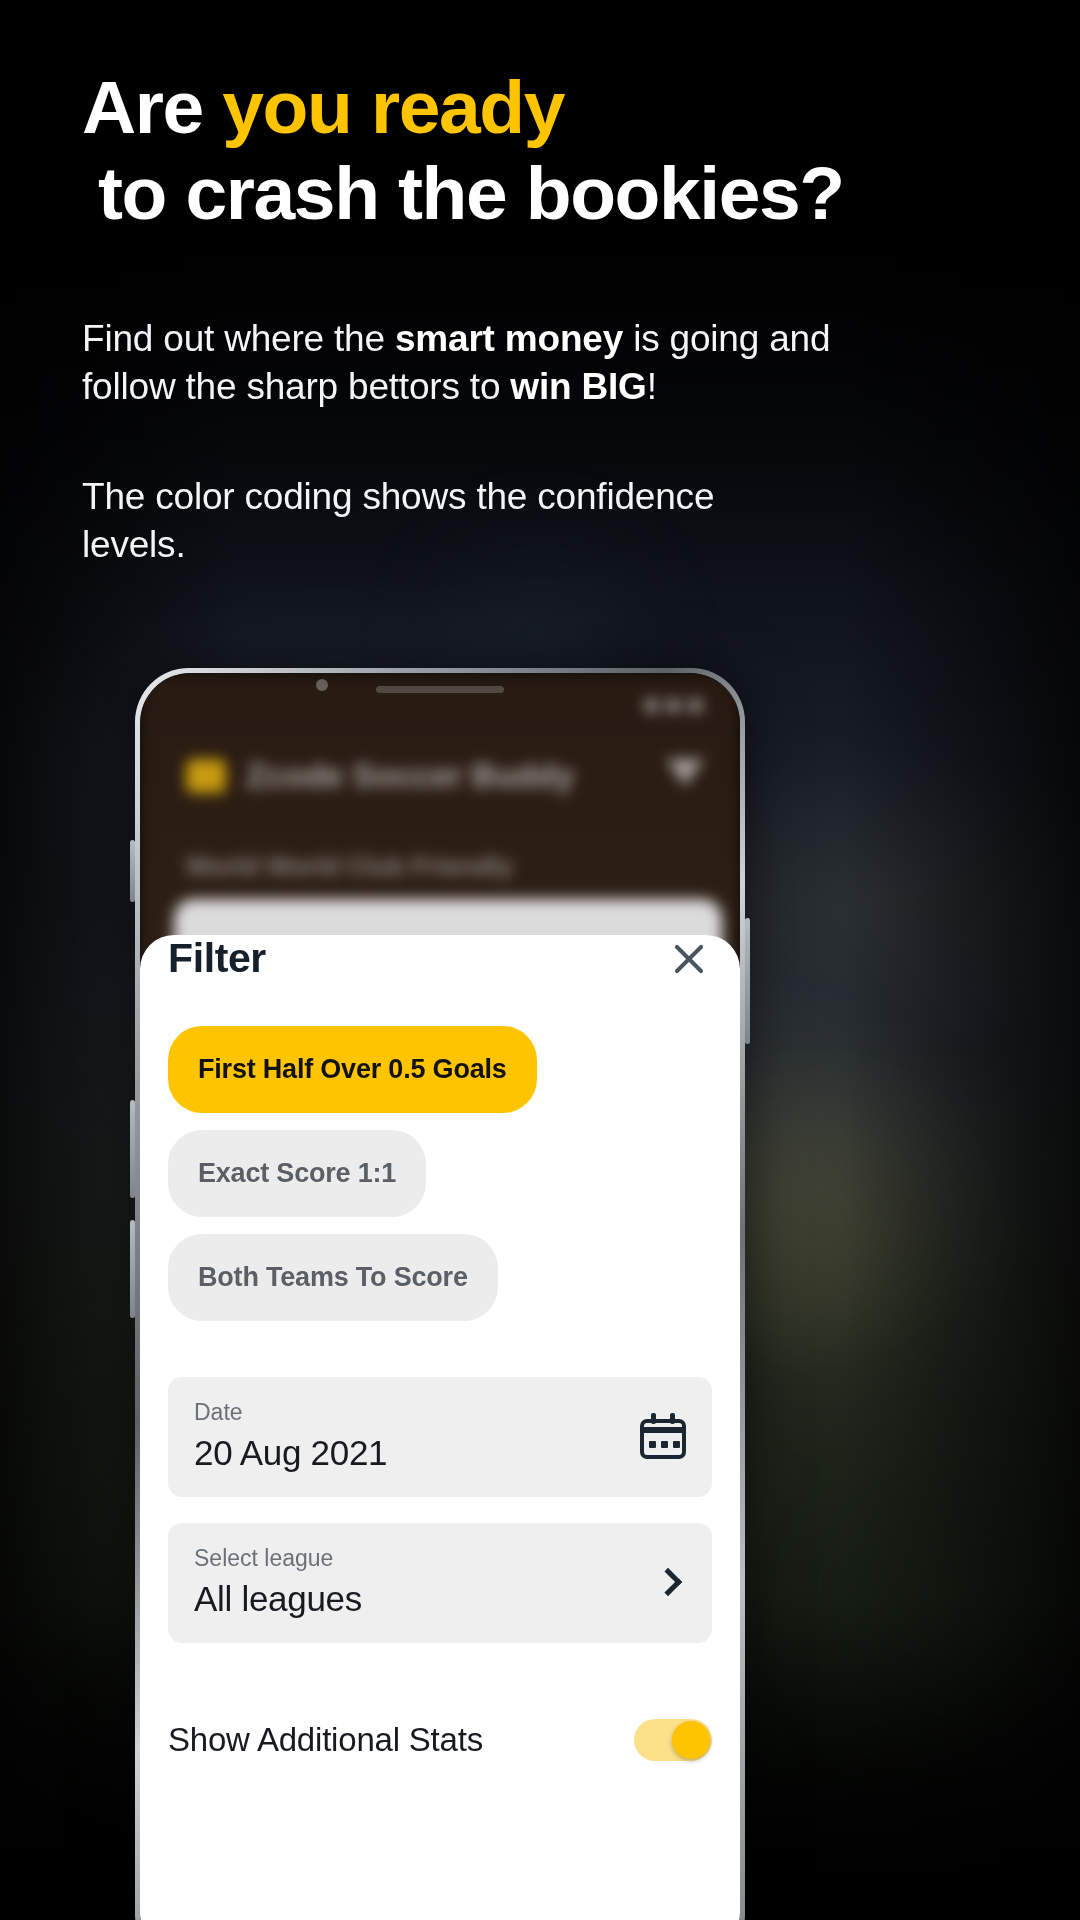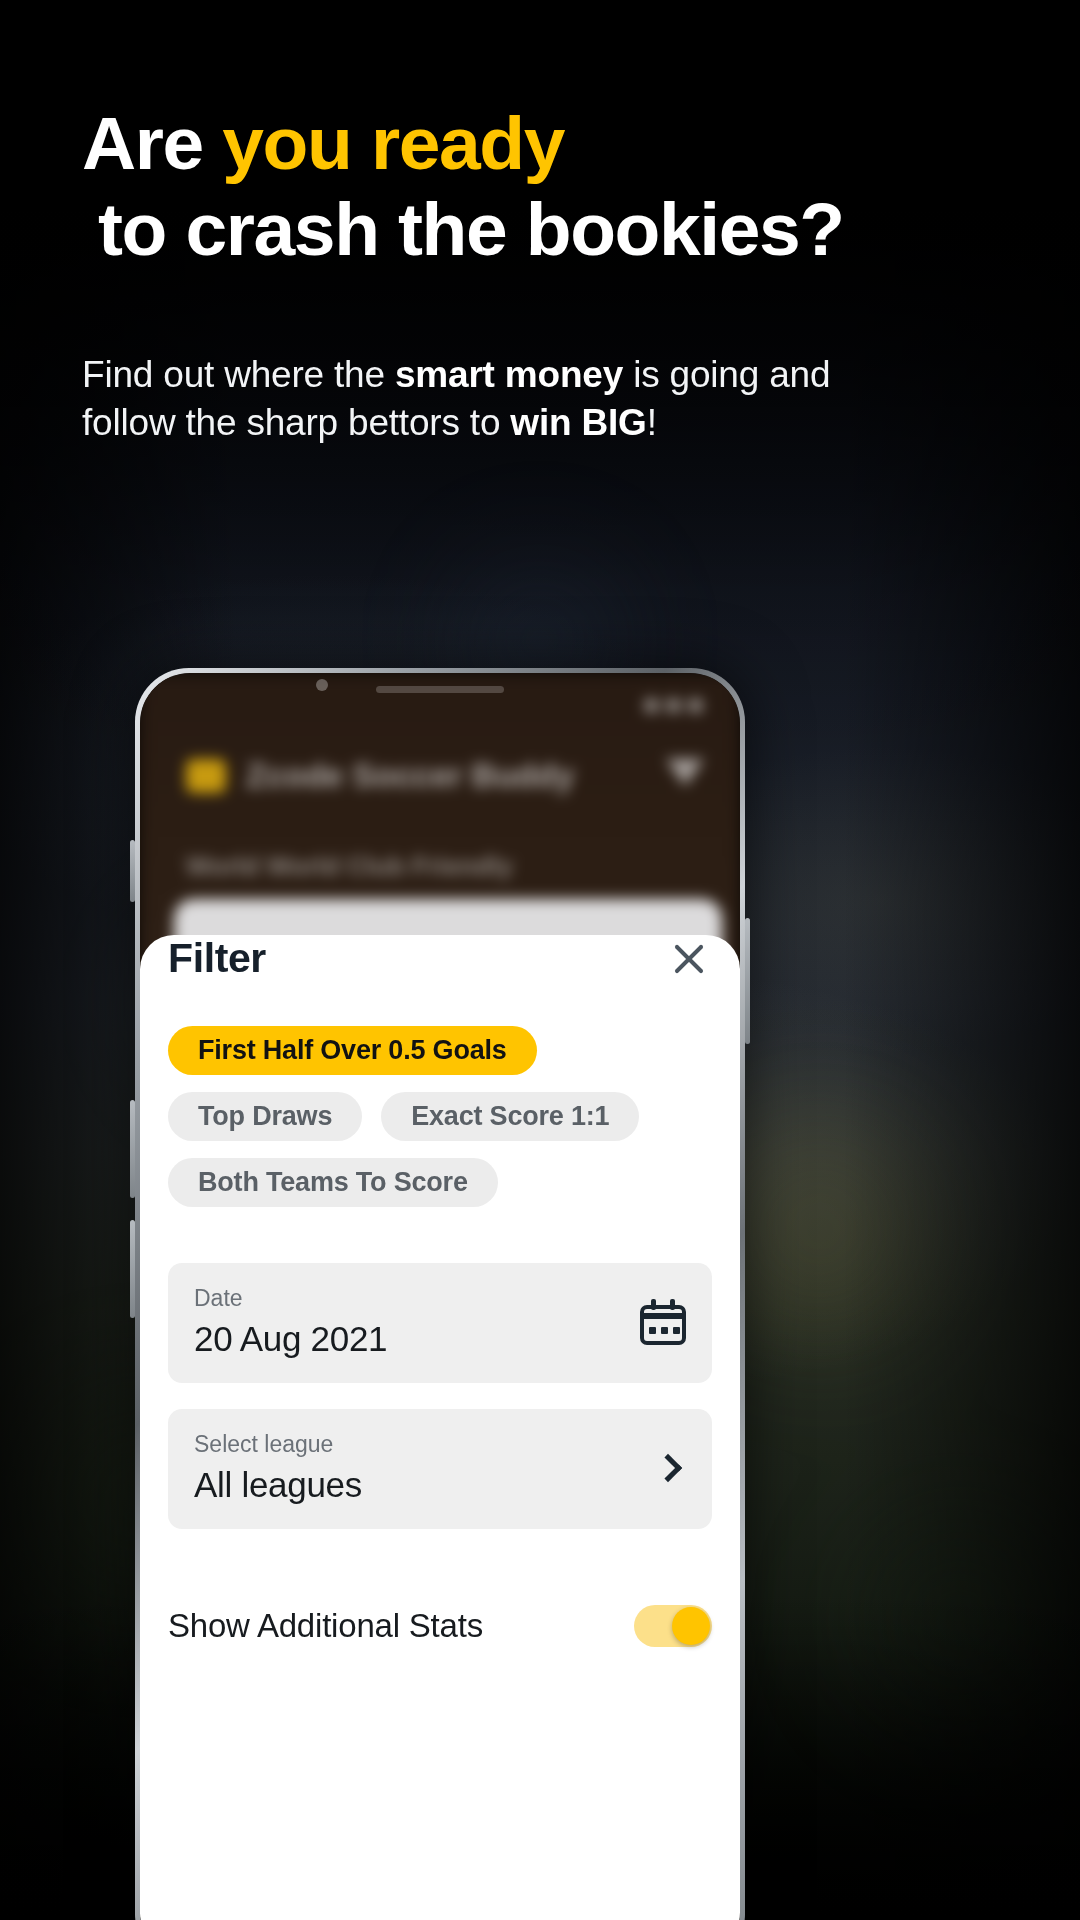--- a/index.html
+++ b/index.html
@@ -42,21 +42,21 @@
   
   .copy { position:absolute; left:82px; top:0; width:930px; z-index:5; }
   .headline {
     color:#fff;
     font-size:75px;
     font-weight:bold;
     line-height:1.06;
     letter-spacing:-1.4px;
   }
   .headline .hl-accent { color:#FFC400; }
-  .h-line1 { margin-top:104px; }
+  .h-line1 { margin-top:68px; }
   .h-line2 { margin-top:6px;margin-left:16px; }
 
   .para {
     color:#f2f4f6;
     font-size:37px;
     line-height:1.30;
     font-weight:300;
     letter-spacing:-0.2px;
   }
   .para b { font-weight:bold; color:#fff; }
@@ -159,21 +159,21 @@
   }
   .close-icon:before { transform:rotate(45deg); }
   .close-icon:after  { transform:rotate(-45deg); }
 
   .chips {
     display:flex; flex-wrap:wrap; gap:17px 19px;
     margin-top:44px;
   }
   .chip {
     border-radius:34px;
-    padding:9px 30px;
+    padding:28px 30px;
     font-size:27px;
     font-weight:bold;
     letter-spacing:-0.2px;
     background:#ececec;
     color:#5a6066;
     white-space:nowrap;
     cursor:pointer;
   }
   .chip.active { background:#FFC400; color:#121212; }
 
@@ -246,20 +246,21 @@
   <div class="headline h-line1">
     <span>Are </span><span class="hl-accent">you ready</span>
   </div>
 
   <div class="headline h-line2">to crash the bookies?</div>
 
   <div class="para para-1">
     <span>Find out where the </span><b>smart money</b><span> is going and follow the sharp bettors to </span><b>win BIG</b><span>!</span>
   </div>
 
+  <div class="para para-2">The color coding shows the confidence levels.</div>
 </div>
 
 <div id="phone">
   <div class="phone-frame"></div>
 
   <div class="btn-side btn-l1"></div>
   <div class="btn-side btn-l2"></div>
   <div class="btn-side btn-l3"></div>
   <div class="btn-side btn-r1"></div>
 
@@ -284,21 +285,20 @@
 
       <div class="sheet">
 
         <div class="sheet-head">
           <div class="sheet-title">Filter</div>
           <div class="close-icon"></div>
         </div>
 
         <div class="chips">
           <div class="chip active">First Half Over 0.5 Goals</div>
-          <div class="chip">Top Draws</div>
           <div class="chip">Exact Score 1:1</div>
           <div class="chip">Both Teams To Score</div>
         </div>
 
         <div class="fields-wrap">
 
           <div class="field">
             <div class="field-col">
               <div class="field-label">Date</div>
               <div class="field-value">20 Aug 2021</div>

